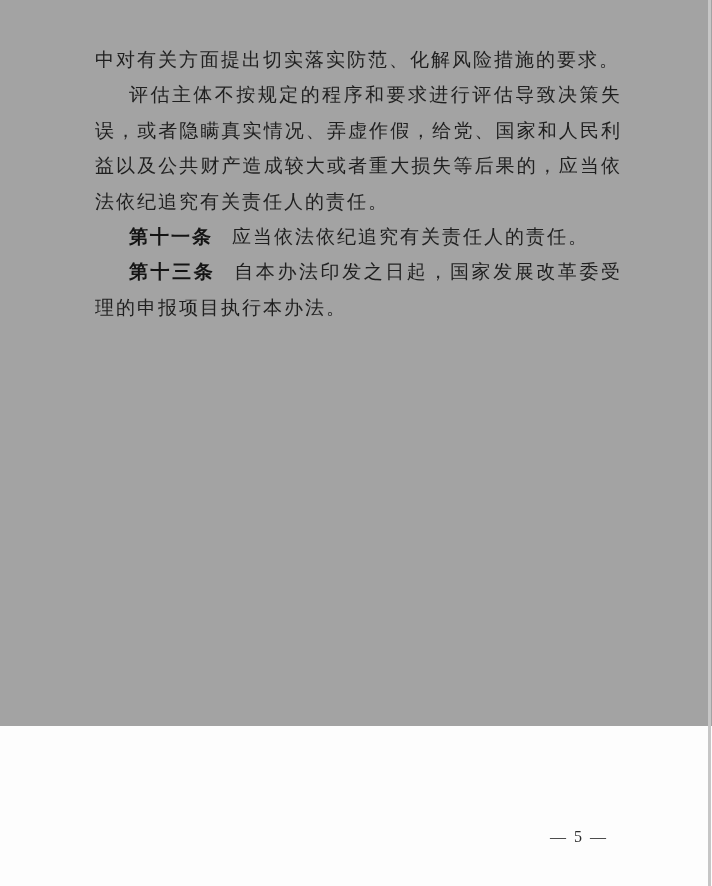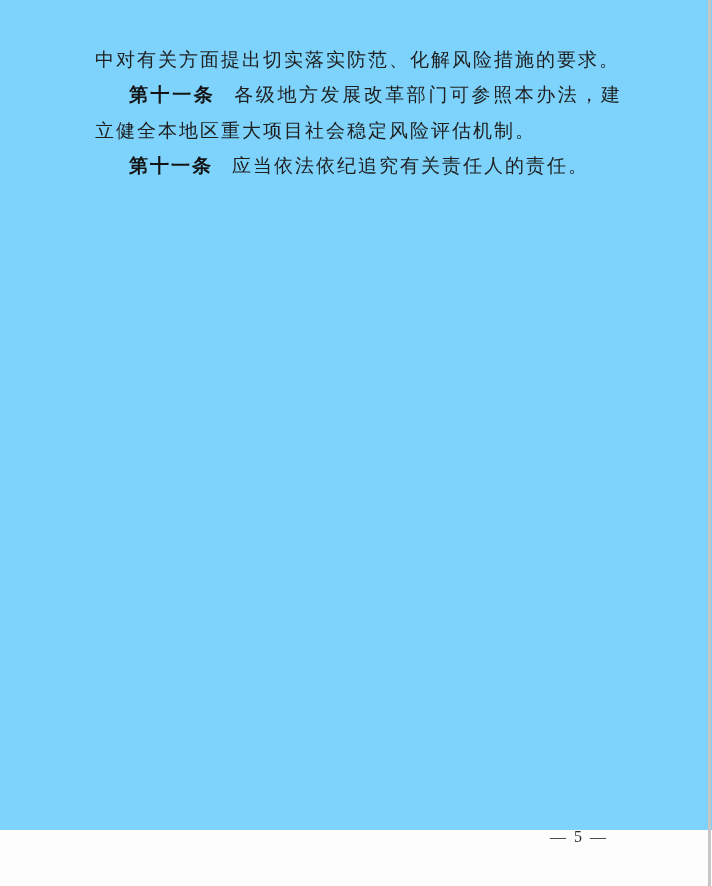--- a/index.html
+++ b/index.html
@@ -6,22 +6,22 @@
   html, body {
     width: 712px; height: 886px;
     font-family: "Liberation Serif", "DejaVu Serif", serif;
     overflow: hidden;
   }
   body { background: #fdfdfd; position: relative; }
 
   .scan-page {
     position: absolute;
     left: 0; top: 0;
-    width: 712px; height: 830px;
-    background: #7dd3fc;
+    width: 712px; height: 726px;
+    background: #a3a3a3;
     font-family: Liberation Serif, serif;
   }
 
   .text-block {
     position: absolute;
     left: 95px;
     top: 42px;
     width: 527px;
     font-size: 19px;
     line-height: 35.4px;
@@ -61,26 +61,27 @@
 </head>
 <body>
 
 <div class="scan-page">
 
   <div class="text-block">
 
     <div class="para no-indent"><span class="term"></span><span class="para-text">中对有关方面提出切实落实防范、化解风险措施的要求。</span></div>
 
 
+    <div class="para"><span class="term"></span><span class="para-text">评估主体不按规定的程序和要求进行评估导致决策失误，或者隐瞒真实情况、弄虚作假，给党、国家和人民利益以及公共财产造成较大或者重大损失等后果的，应当依法依纪追究有关责任人的责任。</span></div>
 
 
-    <div class="para"><span class="term">第十一条</span><span class="para-text">各级地方发展改革部门可参照本办法，建立健全本地区重大项目社会稳定风险评估机制。</span></div>
 
     <div class="para"><span class="term">第十一条</span><span class="para-text">应当依法依纪追究有关责任人的责任。</span></div>
 
+    <div class="para"><span class="term">第十三条</span><span class="para-text">自本办法印发之日起，国家发展改革委受理的申报项目执行本办法。</span></div>
 
   </div>
 
   <div class="page-number">— 5 —</div>
 
   <div class="edge-line"></div>
 
 </div>
 
 </body></html>

